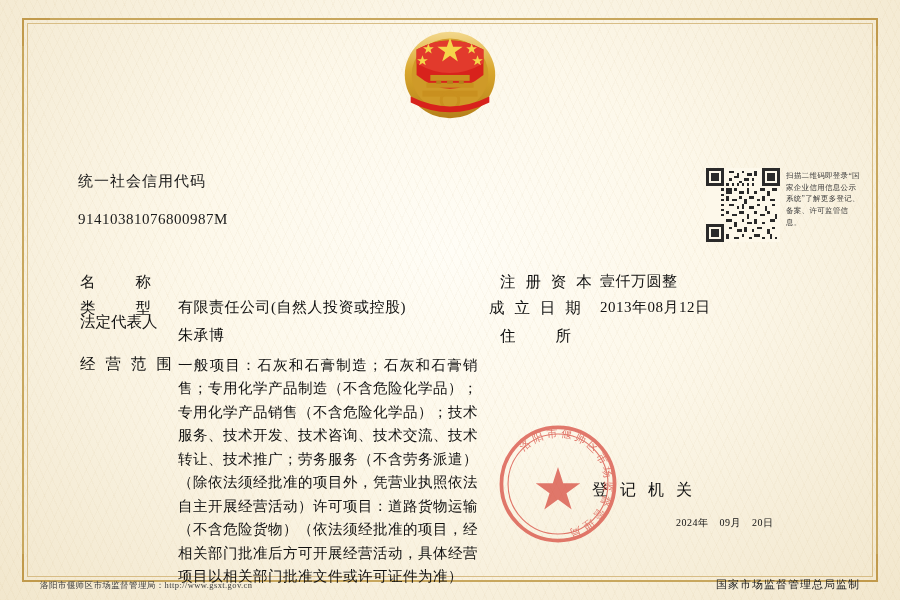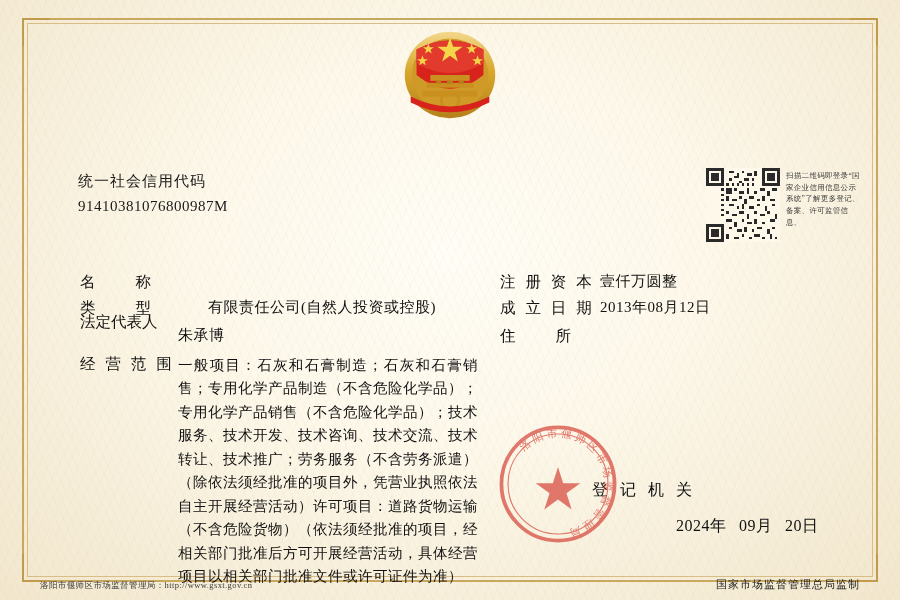--- a/index.html
+++ b/index.html
@@ -103,21 +103,21 @@
     top: 172px;
     color: #1a1a1a;
   }
   .credit-code .cc-label {
     font-size: 15px;
     letter-spacing: 1px;
     white-space: nowrap;
   }
   .credit-code .cc-value {
     font-size: 15px;
-    margin-top: 7px;
+    margin-top: 20px;
     letter-spacing: 0.5px;
     font-family: "Liberation Serif", serif;
   }
 
   
   .qr-wrap {
     position: absolute;
     right: 120px;
     top: 168px;
     width: 74px;
@@ -146,55 +146,55 @@
     position: absolute;
     font-size: 15px;
     color: #111;
     letter-spacing: 0.5px;
   }
 
   
   .lbl-name      { left: 80px;  top: 272px; }
   .val-name      { left: 178px; top: 272px; }
   .lbl-type      { left: 80px;  top: 298px; }
-  .val-type      { left: 178px; top: 298px; margin-left: 30px; }
+  .val-type      { left: 178px; top: 298px; }
   .lbl-rep       { left: 80px;  top: 312px; letter-spacing: 0; }
   .val-rep       { left: 178px; top: 326px; }
   .lbl-scope     { left: 80px;  top: 354px; }
   .val-scope     {
     left: 178px; top: 354px;
     width: 300px;
     font-size: 14.5px;
     line-height: 1.62;
     text-align: justify;
   }
 
   
   .lbl-capital   { left: 500px; top: 272px; }
   .val-capital   { left: 600px; top: 272px; }
-  .lbl-estdate   { left: 500px; top: 298px; font-family: Liberation Serif, serif; }
+  .lbl-estdate   { left: 489px; top: 298px; font-family: Liberation Serif, serif; }
   .val-estdate   { left: 600px; top: 298px; }
   .lbl-address   { left: 500px; top: 326px; }
   .val-address   {
     left: 600px; top: 326px;
     width: 250px;
     line-height: 1.6;
   }
 
   .lbl-authority {
     left: 592px; top: 480px;
     font-size: 16px;
     letter-spacing: 4px;
   }
 
   .issue-date {
     position: absolute;
     left: 672px;
     top: 516px;
-    font-size: 16px;
+    font-size: 10px;
     color: #111;
     letter-spacing: 0.5px;
   }
   .issue-date span { margin: 0 4px; }
 
   
   .seal {
     position: absolute;
     left: 492px;
     top: 418px;

